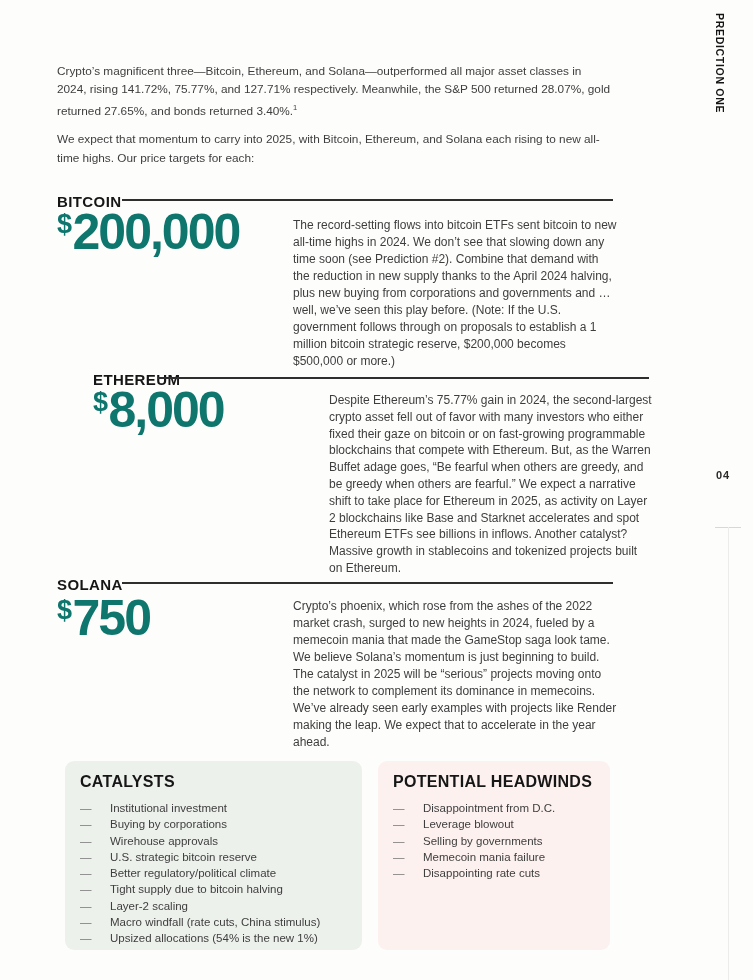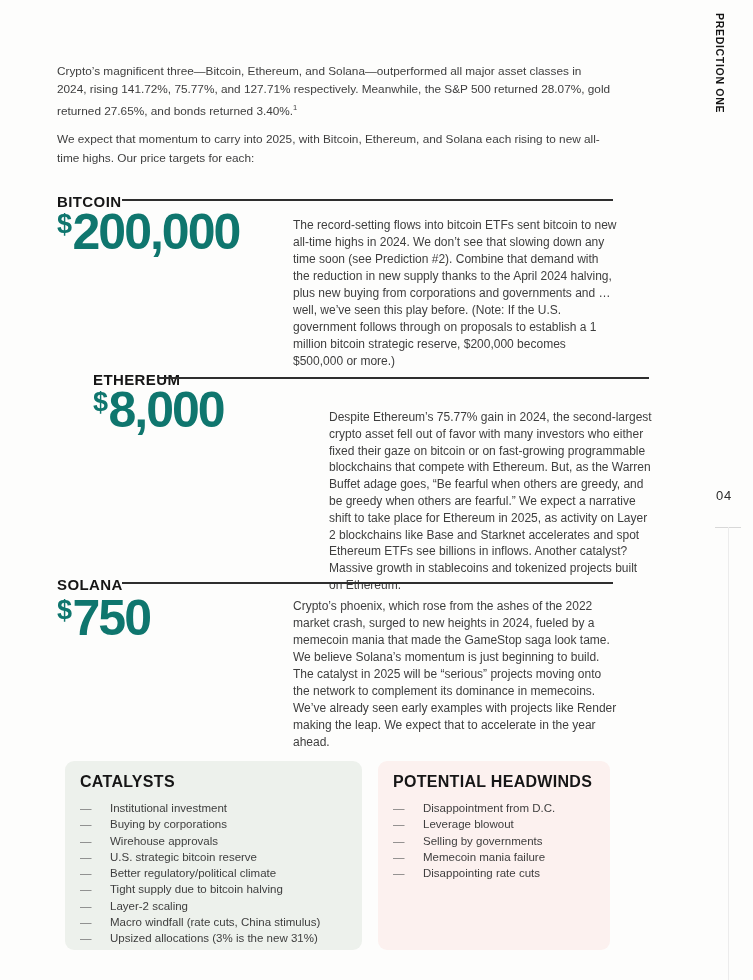--- a/index.html
+++ b/index.html
@@ -10,22 +10,22 @@
   }
 
   
   .side-label {
     position:absolute; left:714px; top:13px;
     writing-mode:vertical-rl; text-orientation:mixed;
     font-size:10.5px; font-weight:bold; letter-spacing:0.7px; color:#141414;
     white-space:nowrap;
   }
   .page-num {
-    position:absolute; left:716px; top:488px;
-    font-size:13px; font-weight:normal; letter-spacing:0.8px; color:#2b2b2b;
+    position:absolute; left:716px; top:469px;
+    font-size:11px; font-weight:bold; letter-spacing:0.8px; color:#2b2b2b;
   }
   .tick-h { position:absolute; left:715px; top:527px; width:26px; height:1px; background:#d8d8d8; }
   .tick-v { position:absolute; left:728px; top:527px; width:1px; height:453px; background:#ececec; }
 
   
   .intro { position:absolute; left:57px; top:62px; width:557px;
            font-size:11.8px; line-height:18.4px; color:#3e3e3e; }
   .intro p { margin:0 0 10px 0; }
   .intro sup { font-size:7.5px; }
 
@@ -33,21 +33,21 @@
   .section { position:absolute; left:57px; width:556px; }
   .sec-header { position:relative; height:14px; }
   .sec-label { font-size:15px; font-weight:bold; letter-spacing:0.4px; color:#161616; }
   .sec-rule { position:absolute; left:65px; right:0; top:6px; height:1.5px; background:#2e2e2e; }
   .price { position:absolute; left:0; line-height:1;
            font-size:50px; font-weight:bold; letter-spacing:-2px; color:#0f766e; }
   .price .cur { font-size:27px; letter-spacing:-0.5px; vertical-align:16px; margin-right:1px; }
   .sec-body { position:absolute; left:236px; width:324px; margin:0;
               font-size:12px; line-height:17px; color:#3e3e3e; }
   #sec-0 { top:193px; } #sec-0 .price { top:14px; } #sec-0 .sec-body { top:24px; }
-  #sec-1 { top:371px;margin-left:36px; } #sec-1 .price { top:14px; } #sec-1 .sec-body { top:38px; line-height:16.8px; }
+  #sec-1 { top:371px;margin-left:36px; } #sec-1 .price { top:14px; } #sec-1 .sec-body { top:21px; line-height:16.8px; }
   #sec-2 { top:576px; } #sec-2 .price { top:17px; } #sec-2 .sec-body { top:22px; }
 
   
   .box { position:absolute; top:761px; height:189px; border-radius:9px;
          box-sizing:border-box; padding:12px 15px; }
   #box-catalysts { left:65px;  width:297px; background:var(--catalysts_bg,#edf1ec); }
   #box-headwinds { left:378px; width:232px; background:var(--headwinds_bg,#fcf1ef); }
   .box-title { margin:0; font-size:16px; font-weight:bold; letter-spacing:0.3px; color:#161616; }
   .box-list { list-style:none; margin:9px 0 0 0; padding:0; }
   .box-list li { position:relative; padding-left:30px;
@@ -109,21 +109,21 @@
         <li><span class="dash">—</span><span>U.S. strategic bitcoin reserve</span></li>
 
         <li><span class="dash">—</span><span>Better regulatory/political climate</span></li>
 
         <li><span class="dash">—</span><span>Tight supply due to bitcoin halving</span></li>
 
         <li><span class="dash">—</span><span>Layer-2 scaling</span></li>
 
         <li><span class="dash">—</span><span>Macro windfall (rate cuts, China stimulus)</span></li>
 
-        <li><span class="dash">—</span><span>Upsized allocations (3% is the new 31%)</span></li>
+        <li><span class="dash">—</span><span>Upsized allocations (54% is the new 1%)</span></li>
       </ul>
   </div>
 
   <div class="box" id="box-headwinds">
     <h3 class="box-title">POTENTIAL HEADWINDS</h3>
     <ul class="box-list">
 
         <li><span class="dash">—</span><span>Disappointment from D.C.</span></li>
 
         <li><span class="dash">—</span><span>Leverage blowout</span></li>

